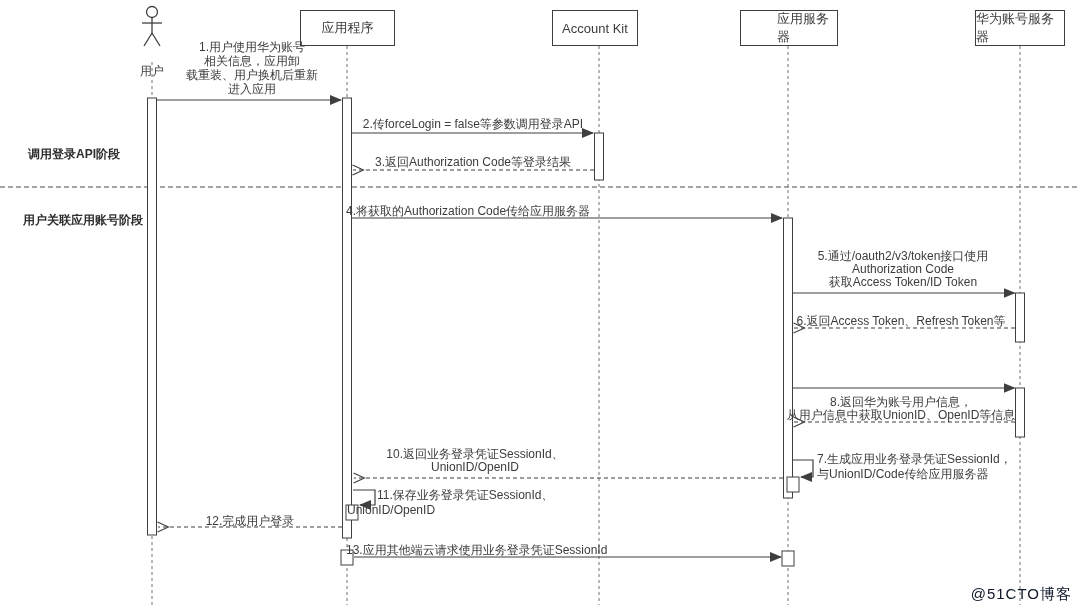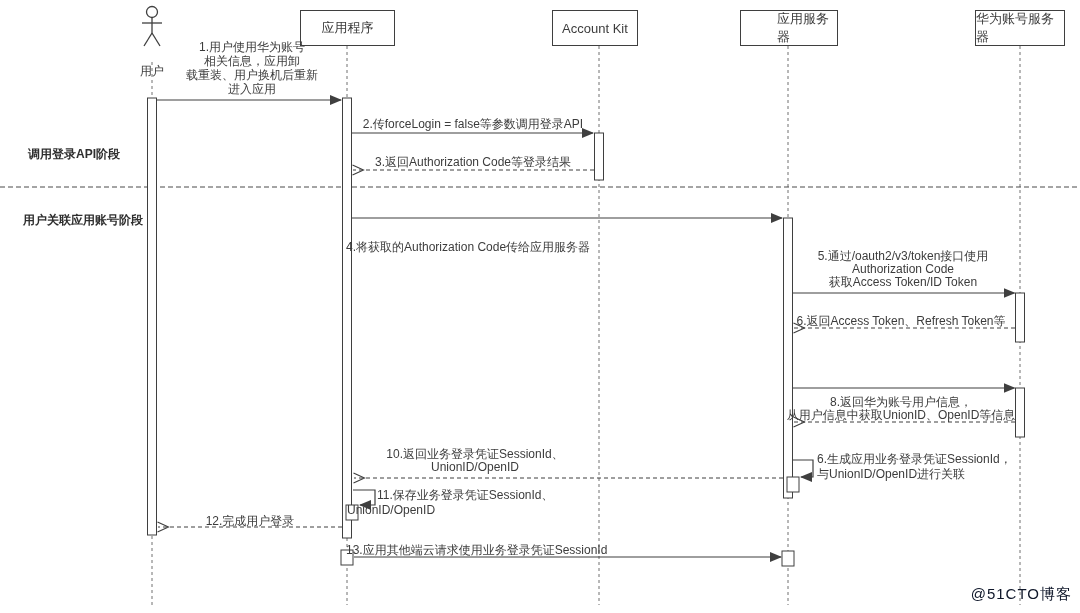--- a/index.html
+++ b/index.html
@@ -115,39 +115,39 @@
     <span class="ml">1.用户使用华为账号</span>
     <span class="ml">相关信息，应用卸</span>
     <span class="ml">载重装、用户换机后重新</span>
     <span class="ml">进入应用</span>
   </div>
 
   <div class="label center nowrap" style="left:352px; top:117px; width:242px;">2.传forceLogin = false等参数调用登录API</div>
 
   <div class="label center nowrap" style="left:360px; top:155px; width:226px;">3.返回Authorization Code等登录结果</div>
 
-  <div class="label nowrap" style="left:346px; top:204px;margin-top:36px;">4.将获取的Authorization Code传给应用服务器</div>
+  <div class="label nowrap" style="left:346px; top:204px;">4.将获取的Authorization Code传给应用服务器</div>
 
   <div class="label center lh13" style="left:793px; top:250px; width:220px;">
     <span class="ml">5.通过/oauth2/v3/token接口使用</span>
     <span class="ml">Authorization Code</span>
     <span class="ml">获取Access Token/ID Token</span>
   </div>
 
   <div class="label center nowrap" style="left:786px; top:314px; width:230px;">6.返回Access Token、Refresh Token等</div>
 
 
   <div class="label center lh13" style="left:778px; top:396px; width:246px;">
     <span class="ml">8.返回华为账号用户信息，</span>
     <span class="ml">从用户信息中获取UnionID、OpenID等信息</span>
   </div>
 
   <div class="label nowrap lh15" style="left:817px; top:452px;">
-    <span class="ml">6.生成应用业务登录凭证SessionId，</span>
-    <span class="ml">与UnionID/OpenID进行关联</span>
+    <span class="ml">7.生成应用业务登录凭证SessionId，</span>
+    <span class="ml">与UnionID/Code传给应用服务器</span>
   </div>
 
   <div class="label center lh13" style="left:360px; top:448px; width:230px;">
     <span class="ml">10.返回业务登录凭证SessionId、</span>
     <span class="ml">UnionID/OpenID</span>
   </div>
 
   <div class="label nowrap lh15" style="left:347px; top:488px;">
     <span class="ml indent30">11.保存业务登录凭证SessionId、</span>
     <span class="ml">UnionID/OpenID</span>

